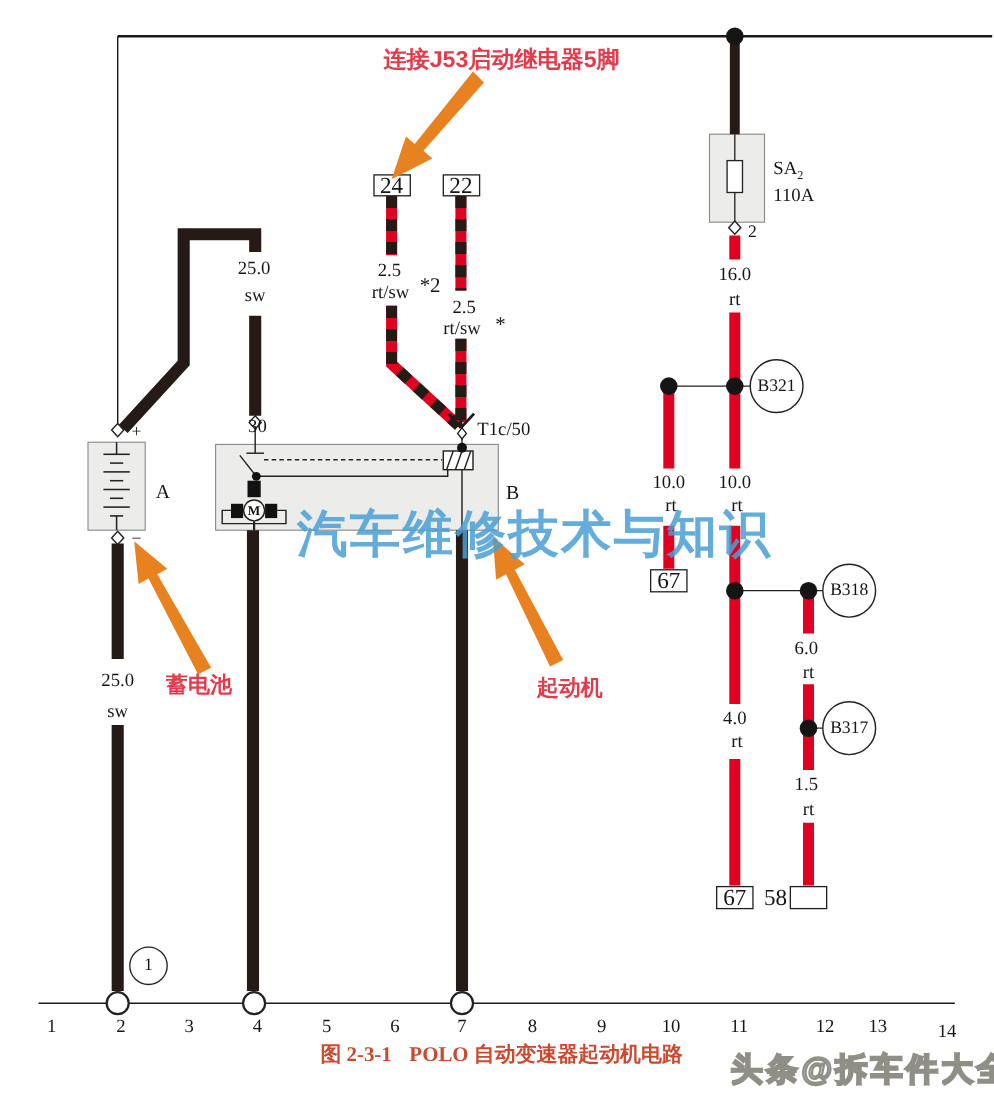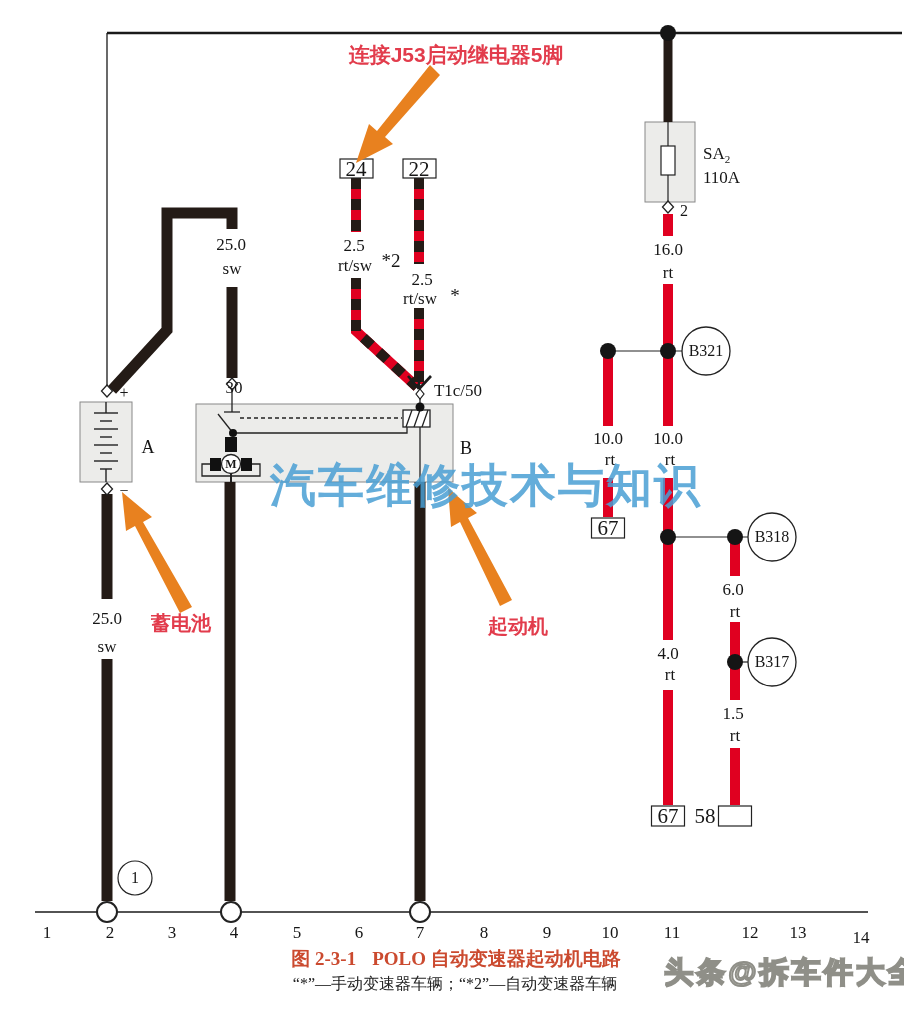--- a/index.html
+++ b/index.html
@@ -237,18 +237,17 @@
 <div class="track" style="left:547px;top:933px;">9</div>
 <div class="track" style="left:610px;top:933px;">10</div>
 <div class="track" style="left:672px;top:933px;">11</div>
 <div class="track" style="left:706px;top:933px;margin-left:44px;">12</div>
 <div class="track" style="left:798px;top:933px;">13</div>
 <div class="track" style="left:861px;top:938px;">14</div>
 
 <div class="caption" style="left:456px;top:959px;">
   <span>图 2-3-1</span><span class="ttl">POLO 自动变速器起动机电路</span>
 </div>
-<div class="legend" style="left:455px;top:984px;">“*”—手动变速器车辆；“*2”—自动变速器车辆</div>
 
 <div class="wm-blue" style="left:486px;top:486px;">汽车维修技术与知识</div>
 <div class="wm-gray" style="left:792px;top:973px;">头条@拆车件大全</div>
 
 </div>
 
 </body></html>

